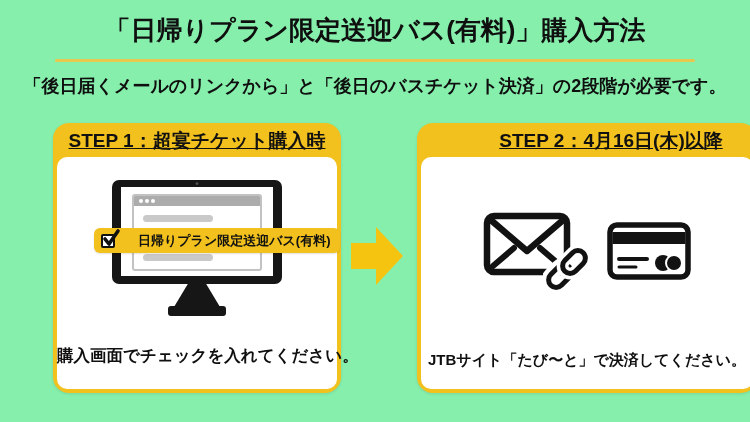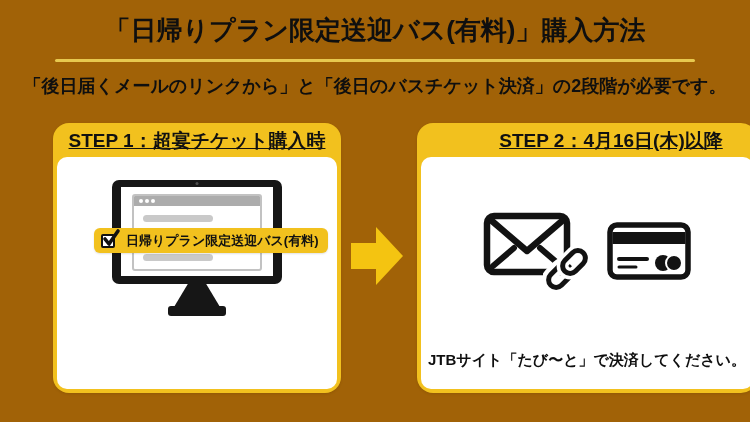--- a/index.html
+++ b/index.html
@@ -1,18 +1,18 @@
 <!DOCTYPE html>
 <html><head>
 <meta charset="utf-8">
 <style>
   * { margin:0; padding:0; box-sizing:border-box; }
   html,body { background:#ffffff; }
   body { font-family:"Liberation Sans","DejaVu Sans",sans-serif; color:#111; }
-  .stage { position:relative; width:750px; height:422px; background:#a16207; overflow:hidden; }
+  .stage { position:relative; width:750px; height:422px; background:#86efac; overflow:hidden; }
 
   
   .title { position:absolute; top:13px; left:0; right:0; text-align:center;
            font-size:26px; font-weight:800; letter-spacing:0; color:#0f0f0f; white-space:nowrap; }
   .title-underline { position:absolute; top:59px; left:55px; width:640px; height:3px;
            background:#e7c94f; border-radius:2px; }
   .subtitle { position:absolute; top:74px; left:0; right:0; text-align:center;
            font-size:18px; font-weight:800; color:#0f0f0f; white-space:nowrap; }
 
   
@@ -42,21 +42,21 @@
   .tline.t1 { top:19px; } .tline.t2 { bottom:8px; }
   .stand-neck { position:absolute; top:104px; left:50%; transform:translateX(-50%);
            width:46px; height:23px; background:#161616;
            clip-path:polygon(30% 0, 70% 0, 100% 100%, 0 100%); }
   .stand-base { position:absolute; top:126px; left:50%; transform:translateX(-50%);
            width:58px; height:10px; background:#161616; border-radius:3px; }
 
   
   .check-label { position:absolute; top:48px; left:-18px; height:25px; z-index:5;
            background:#f2c11e; border-radius:6px; display:flex; align-items:center;
-           gap:11px; padding:0 9px 0 7px; box-shadow:0 1px 2px rgba(0,0,0,0.12);justify-content:space-between; }
+           gap:23px; padding:0 9px 0 7px; box-shadow:0 1px 2px rgba(0,0,0,0.12);justify-content:space-between; }
   .cb { position:relative; width:14px; height:14px; background:#fff;
            border:2.5px solid #111; border-radius:2px; flex:0 0 auto; }
   .cb svg { position:absolute; left:0px; top:-7px; width:17px; height:19px; overflow:visible; }
   .cb-text { font-size:13px; font-weight:800; white-space:nowrap; color:#111; }
 
   .caption { position:absolute; left:0; right:0; bottom:22px; text-align:center;
            font-size:16.5px; font-weight:800; color:#0f0f0f; white-space:nowrap; }
   .caption2 { position:absolute; left:0; right:0; bottom:18px; text-align:center;
            font-size:15px; font-weight:800; color:#0f0f0f; line-height:1.5; white-space:nowrap; }
 
@@ -111,20 +111,21 @@
               <polyline points="2,10 6,15 15,2" fill="none" stroke="#111" stroke-width="3.6" stroke-linecap="round" stroke-linejoin="round"></polyline>
             </svg>
           </span>
           <span class="cb-text">日帰りプラン限定送迎バス(有料)</span>
         </div>
 
         <div class="stand-neck"></div>
         <div class="stand-base"></div>
       </div>
 
+      <div class="caption">購入画面でチェックを入れてください。</div>
     </div>
   </div>
 
   <div class="arrow-wrap">
     <div class="arrow-body"></div>
     <div class="arrow-head"></div>
   </div>
 
   <div class="step-box right">
     <div class="step-header">STEP 2：4月16日(木)以降</div>

